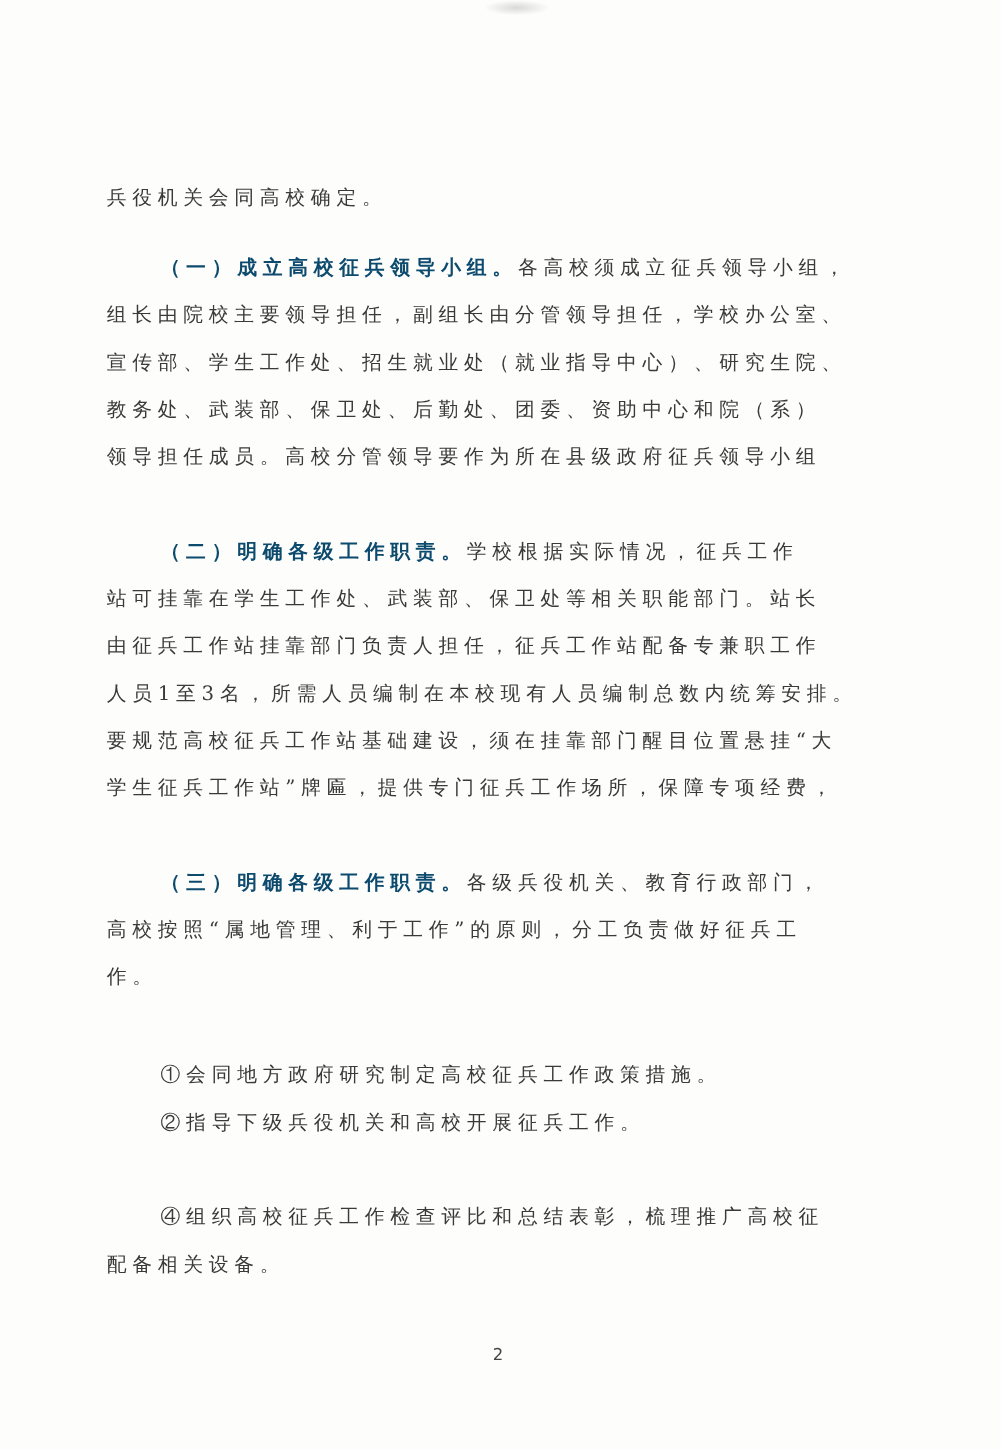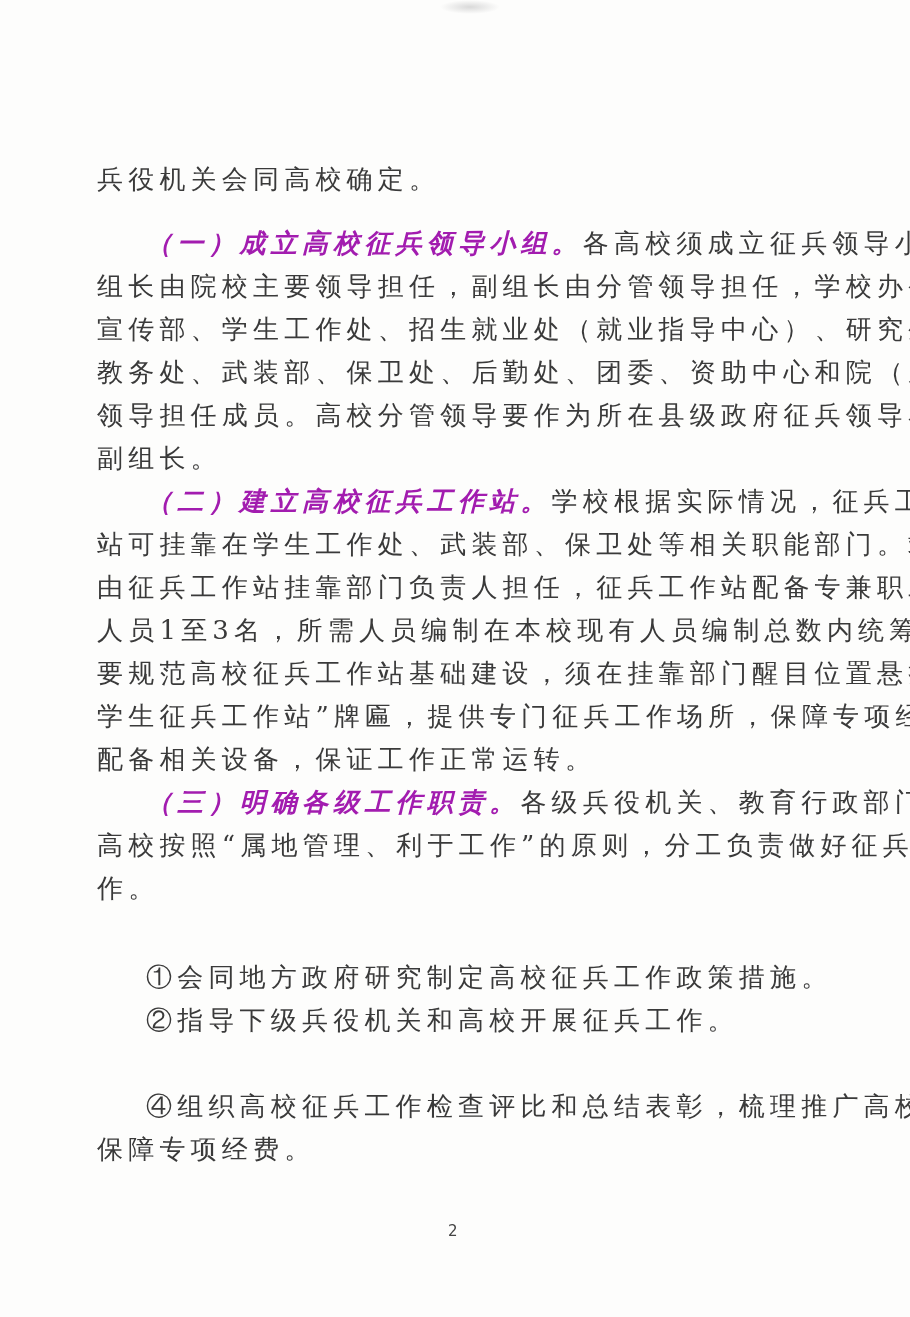--- a/index.html
+++ b/index.html
@@ -13,59 +13,57 @@
     }
     .page { position: absolute; left: 0; top: 0; width: 910px; height: 1317px; }
     .smudge {
       position: absolute; left: 440px; top: 0; width: 60px; height: 14px;
       background: radial-gradient(ellipse at center, #d9d9d9 0%, rgba(253,253,252,0) 70%);
     }
     .line {
       position: absolute;
       left: 97px;
       width: 712px;
-      font-size: 26px;
+      font-size: 18px;
       height: 43px;
       line-height: 43px;
       white-space: nowrap;
       letter-spacing: 5.2px;
     }
     .indent { left: 146px; width: 663px; }
-    .bold { font-weight: bold; color: #a21caf; font-style: italic; }
+    .bold { font-weight: bold; color: #0c4a6e; }
     .page-number {
       position: absolute; left: 448px; top: 1222px;
       font-size: 15px; font-family: "DejaVu Sans", sans-serif; color: #444;
     }
   </style>
 </head>
 <body>
 
 <div class="page">
   <div class="smudge"></div>
 
   <div class="line" style="top:158px"><span>兵役机关会同高校确定。</span></div>
 
   <div class="line indent" style="top:222px"><span class="bold">（一）成立高校征兵领导小组。</span><span>各高校须成立征兵领导小组，</span></div>
   <div class="line" style="top:265px"><span>组长由院校主要领导担任，副组长由分管领导担任，学校办公室、</span></div>
   <div class="line" style="top:308px"><span>宣传部、学生工作处、招生就业处（就业指导中心）、研究生院、</span></div>
   <div class="line" style="top:351px"><span>教务处、武装部、保卫处、后勤处、团委、资助中心和院（系）</span></div>
   <div class="line" style="top:394px"><span>领导担任成员。高校分管领导要作为所在县级政府征兵领导小组</span></div>
-  <div class="line" style="top:437px"><span>副组长。</span></div>
 
-  <div class="line indent" style="top:480px"><span class="bold">（二）建立高校征兵工作站。</span><span>学校根据实际情况，征兵工作</span></div>
+  <div class="line indent" style="top:480px"><span class="bold">（二）明确各级工作职责。</span><span>学校根据实际情况，征兵工作</span></div>
   <div class="line" style="top:523px"><span>站可挂靠在学生工作处、武装部、保卫处等相关职能部门。站长</span></div>
   <div class="line" style="top:566px"><span>由征兵工作站挂靠部门负责人担任，征兵工作站配备专兼职工作</span></div>
   <div class="line" style="top:609px"><span>人员1至3名，所需人员编制在本校现有人员编制总数内统筹安排。</span></div>
   <div class="line" style="top:652px"><span>要规范高校征兵工作站基础建设，须在挂靠部门醒目位置悬挂“大</span></div>
   <div class="line" style="top:695px"><span>学生征兵工作站”牌匾，提供专门征兵工作场所，保障专项经费，</span></div>
-  <div class="line" style="top:738px"><span>配备相关设备，保证工作正常运转。</span></div>
 
   <div class="line indent" style="top:781px"><span class="bold">（三）明确各级工作职责。</span><span>各级兵役机关、教育行政部门，</span></div>
   <div class="line" style="top:824px"><span>高校按照“属地管理、利于工作”的原则，分工负责做好征兵工</span></div>
   <div class="line" style="top:867px"><span>作。</span></div>
 
   <div class="line indent" style="top:999px"><span>②指导下级兵役机关和高校开展征兵工作。</span></div>
   <div class="line indent" style="top:956px"><span>①会同地方政府研究制定高校征兵工作政策措施。</span></div>
   <div class="line indent" style="top:1085px"><span>④组织高校征兵工作检查评比和总结表彰，梳理推广高校征</span></div>
-  <div class="line" style="top:1128px"><span>保障专项经费。</span></div>
+  <div class="line" style="top:1128px"><span>配备相关设备。</span></div>
 
   <div class="page-number">2</div>
 </div>
 
 </body></html>

